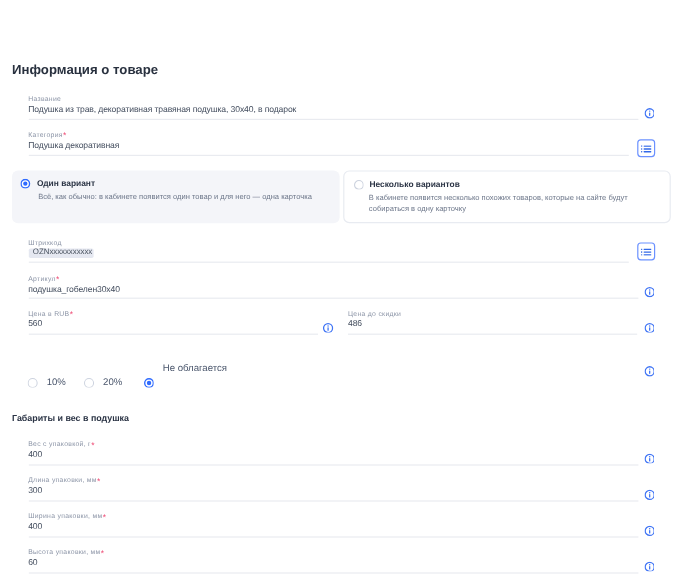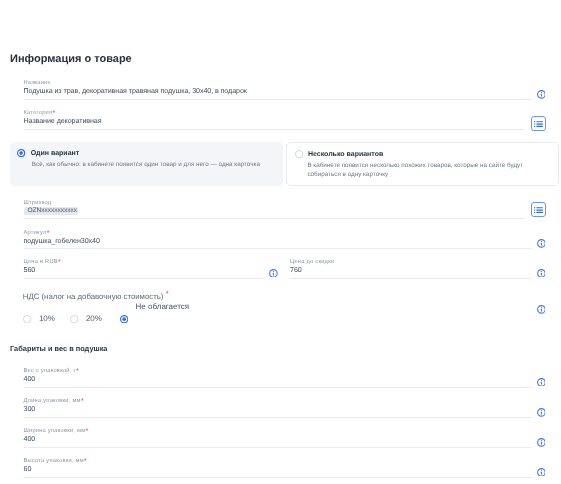--- a/index.html
+++ b/index.html
@@ -57,21 +57,21 @@
   <span class="infoicon" style="left:536.5px;top:48.8px;">
     <svg viewBox="0 0 36 36" width="8.8" height="8.8">
         <circle cx="18" cy="18" r="15.4" fill="none" stroke="#3f74f5" stroke-width="4.4"></circle>
         <circle cx="18" cy="10.6" r="2.5" fill="#3f74f5"></circle>
         <rect x="15.8" y="15" width="4.4" height="12.2" rx="2.2" fill="#3f74f5"></rect>
       </svg>
   </span>
 
   <div class="field" style="left:23.5px;top:68px;">
     <div class="lbl"><span>Категория</span><span class="req">*</span></div>
-    <div class="val">Название декоративная</div>
+    <div class="val">Подушка декоративная</div>
   </div>
   <div class="uline" style="left:23.5px;top:87.5px;width:500.6px;"></div>
   <div class="listbtn" style="left:531px;top:75.3px;">
     <svg width="9" height="6.2" viewBox="0 0 36 25">
       <circle cx="2.6" cy="3" r="2.6" fill="#3268e8"></circle>
         <rect x="9" y="0.6" width="27" height="4.8" rx="2.4" fill="#3268e8"></rect>
       <circle cx="2.6" cy="12.5" r="2.6" fill="#3268e8"></circle>
         <rect x="9" y="10.1" width="27" height="4.8" rx="2.4" fill="#3268e8"></rect>
       <circle cx="2.6" cy="22" r="2.6" fill="#3268e8"></circle>
         <rect x="9" y="19.6" width="27" height="4.8" rx="2.4" fill="#3268e8"></rect>
@@ -134,32 +134,31 @@
   <span class="infoicon" style="left:269.4px;top:227.6px;">
     <svg viewBox="0 0 36 36" width="8.8" height="8.8">
         <circle cx="18" cy="18" r="15.4" fill="none" stroke="#3f74f5" stroke-width="4.4"></circle>
         <circle cx="18" cy="10.6" r="2.5" fill="#3f74f5"></circle>
         <rect x="15.8" y="15" width="4.4" height="12.2" rx="2.2" fill="#3f74f5"></rect>
       </svg>
   </span>
 
   <div class="field" style="left:290px;top:217px;">
     <div class="lbl">Цена до скидки</div>
-    <div class="val">760</div>
+    <div class="val">486</div>
   </div>
   <div class="uline" style="left:290px;top:236.8px;width:241px;"></div>
   <span class="infoicon" style="left:536.5px;top:227.6px;">
     <svg viewBox="0 0 36 36" width="8.8" height="8.8">
         <circle cx="18" cy="18" r="15.4" fill="none" stroke="#3f74f5" stroke-width="4.4"></circle>
         <circle cx="18" cy="10.6" r="2.5" fill="#3f74f5"></circle>
         <rect x="15.8" y="15" width="4.4" height="12.2" rx="2.2" fill="#3f74f5"></rect>
       </svg>
   </span>
 
-  <div class="vatlbl" style="left:22.8px;top:250.5px;"><span>НДС (налог на добавочную стоимость)</span><span class="req" style="font-size:7.6px;top:-2.8px;margin-left:2.2px;">*</span></div>
   <span class="infoicon" style="left:536.5px;top:264px;">
     <svg viewBox="0 0 36 36" width="8.8" height="8.8">
         <circle cx="18" cy="18" r="15.4" fill="none" stroke="#3f74f5" stroke-width="4.4"></circle>
         <circle cx="18" cy="10.6" r="2.5" fill="#3f74f5"></circle>
         <rect x="15.8" y="15" width="4.4" height="12.2" rx="2.2" fill="#3f74f5"></rect>
       </svg>
   </span>
 
   <span class="rad" style="left:23.3px;top:274px;"><svg width="8.4" height="8.4" viewBox="0 0 32 32">
         <circle cx="16" cy="16" r="14.4" fill="#fff" stroke="#cdd3df" stroke-width="3.2"></circle>

